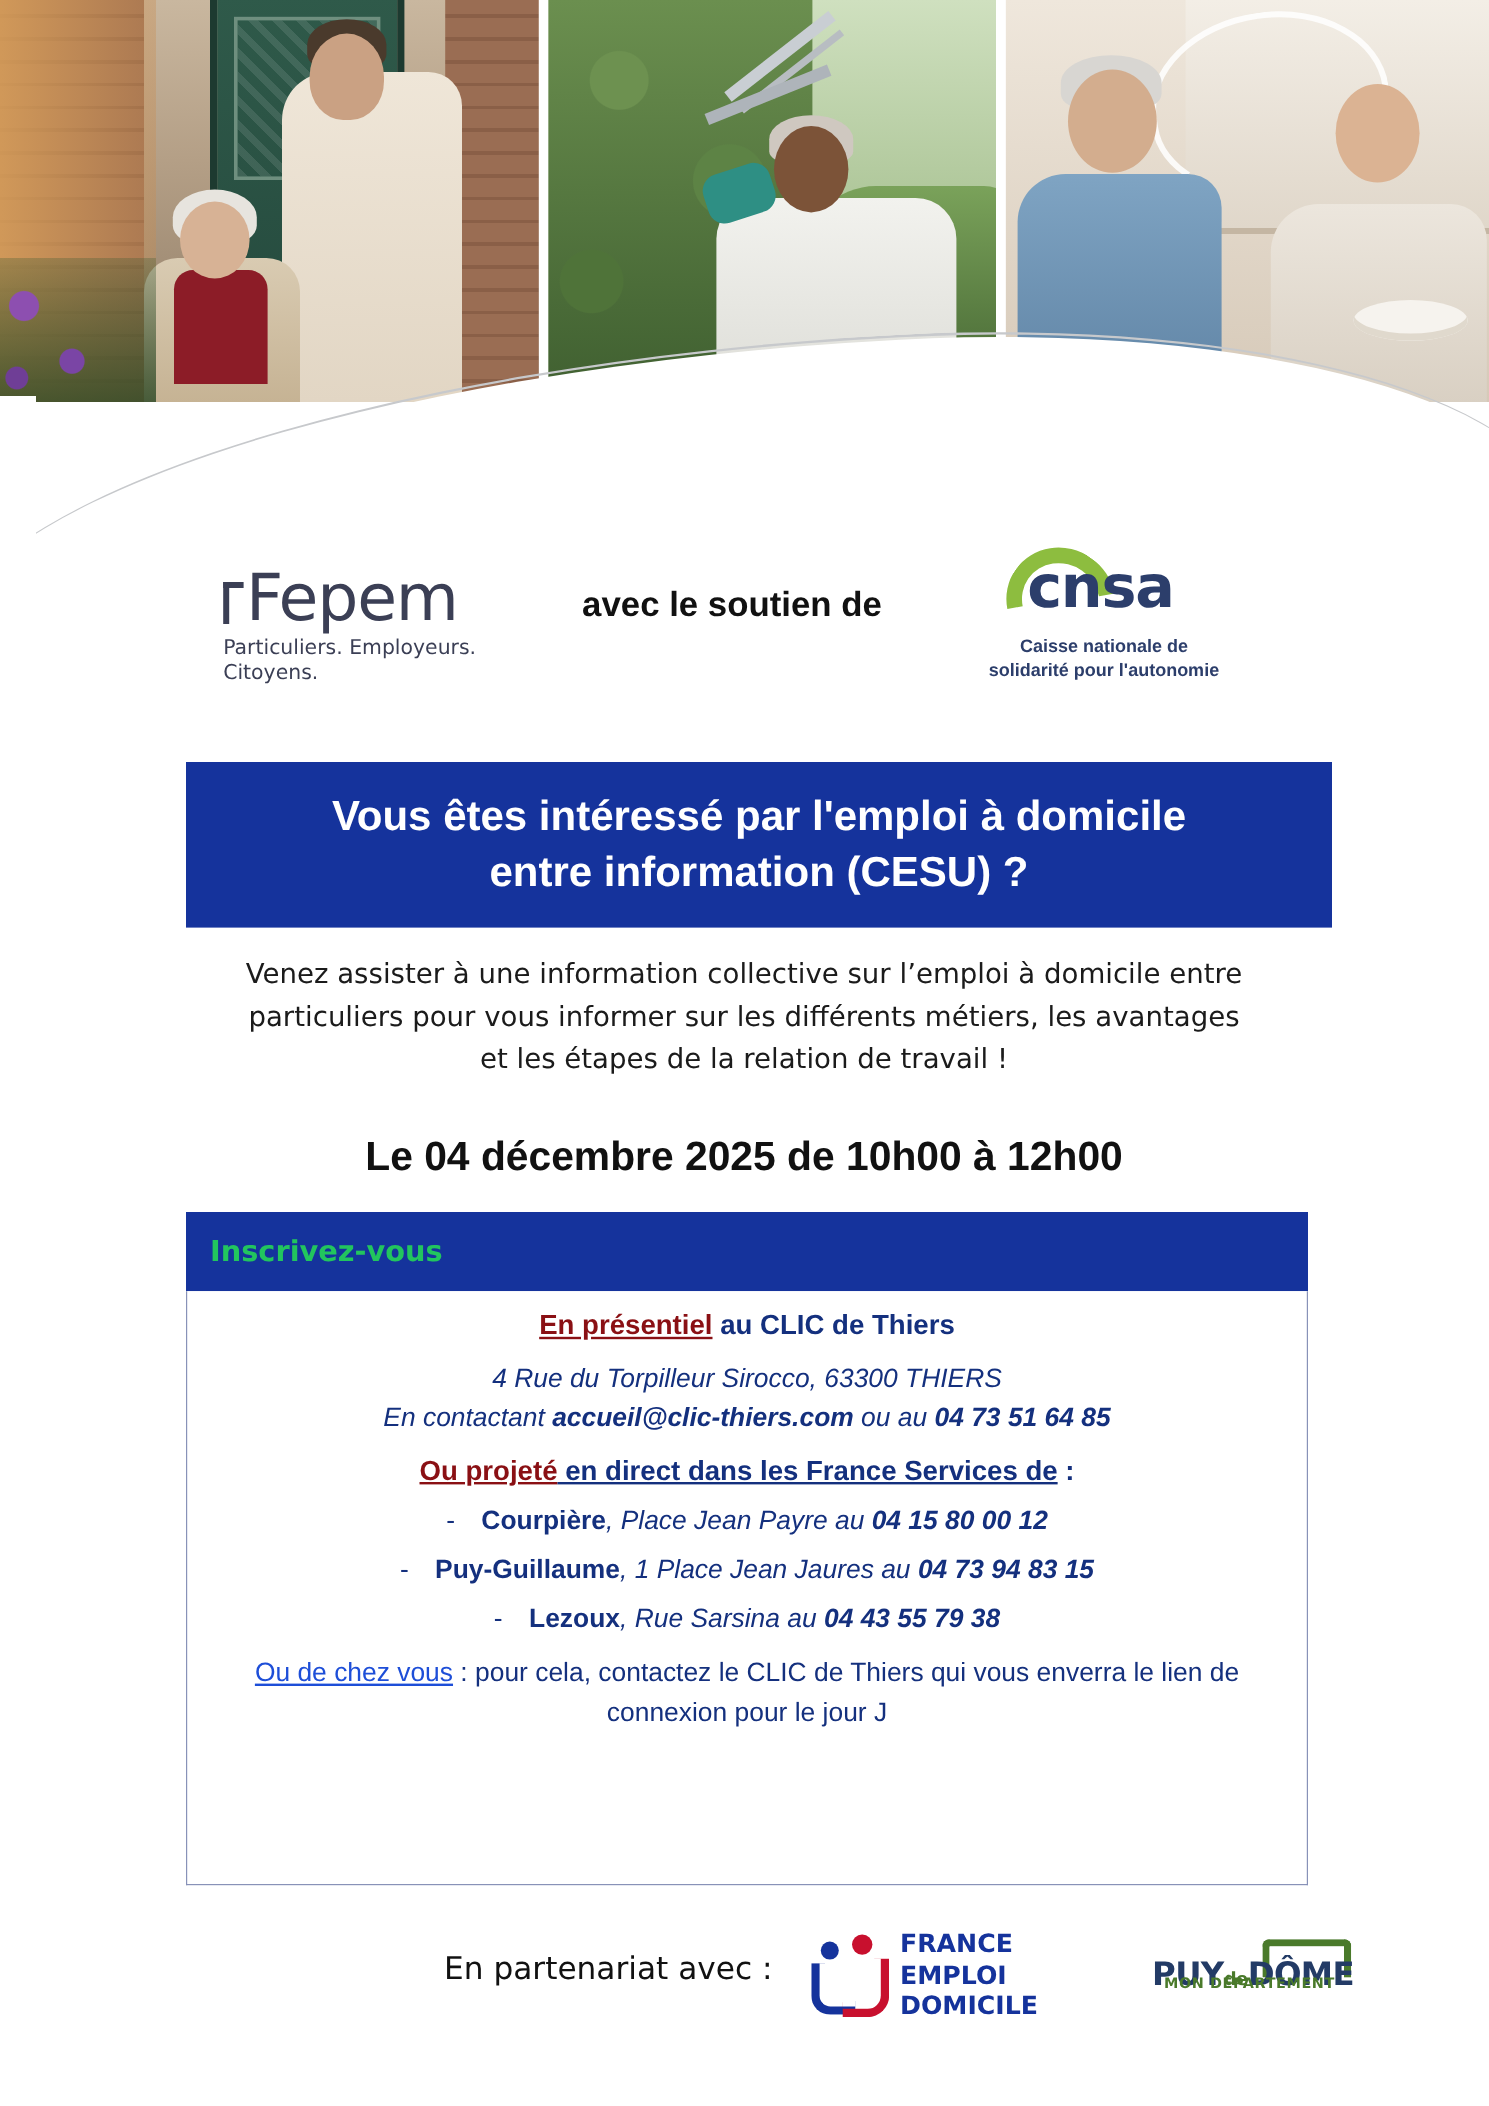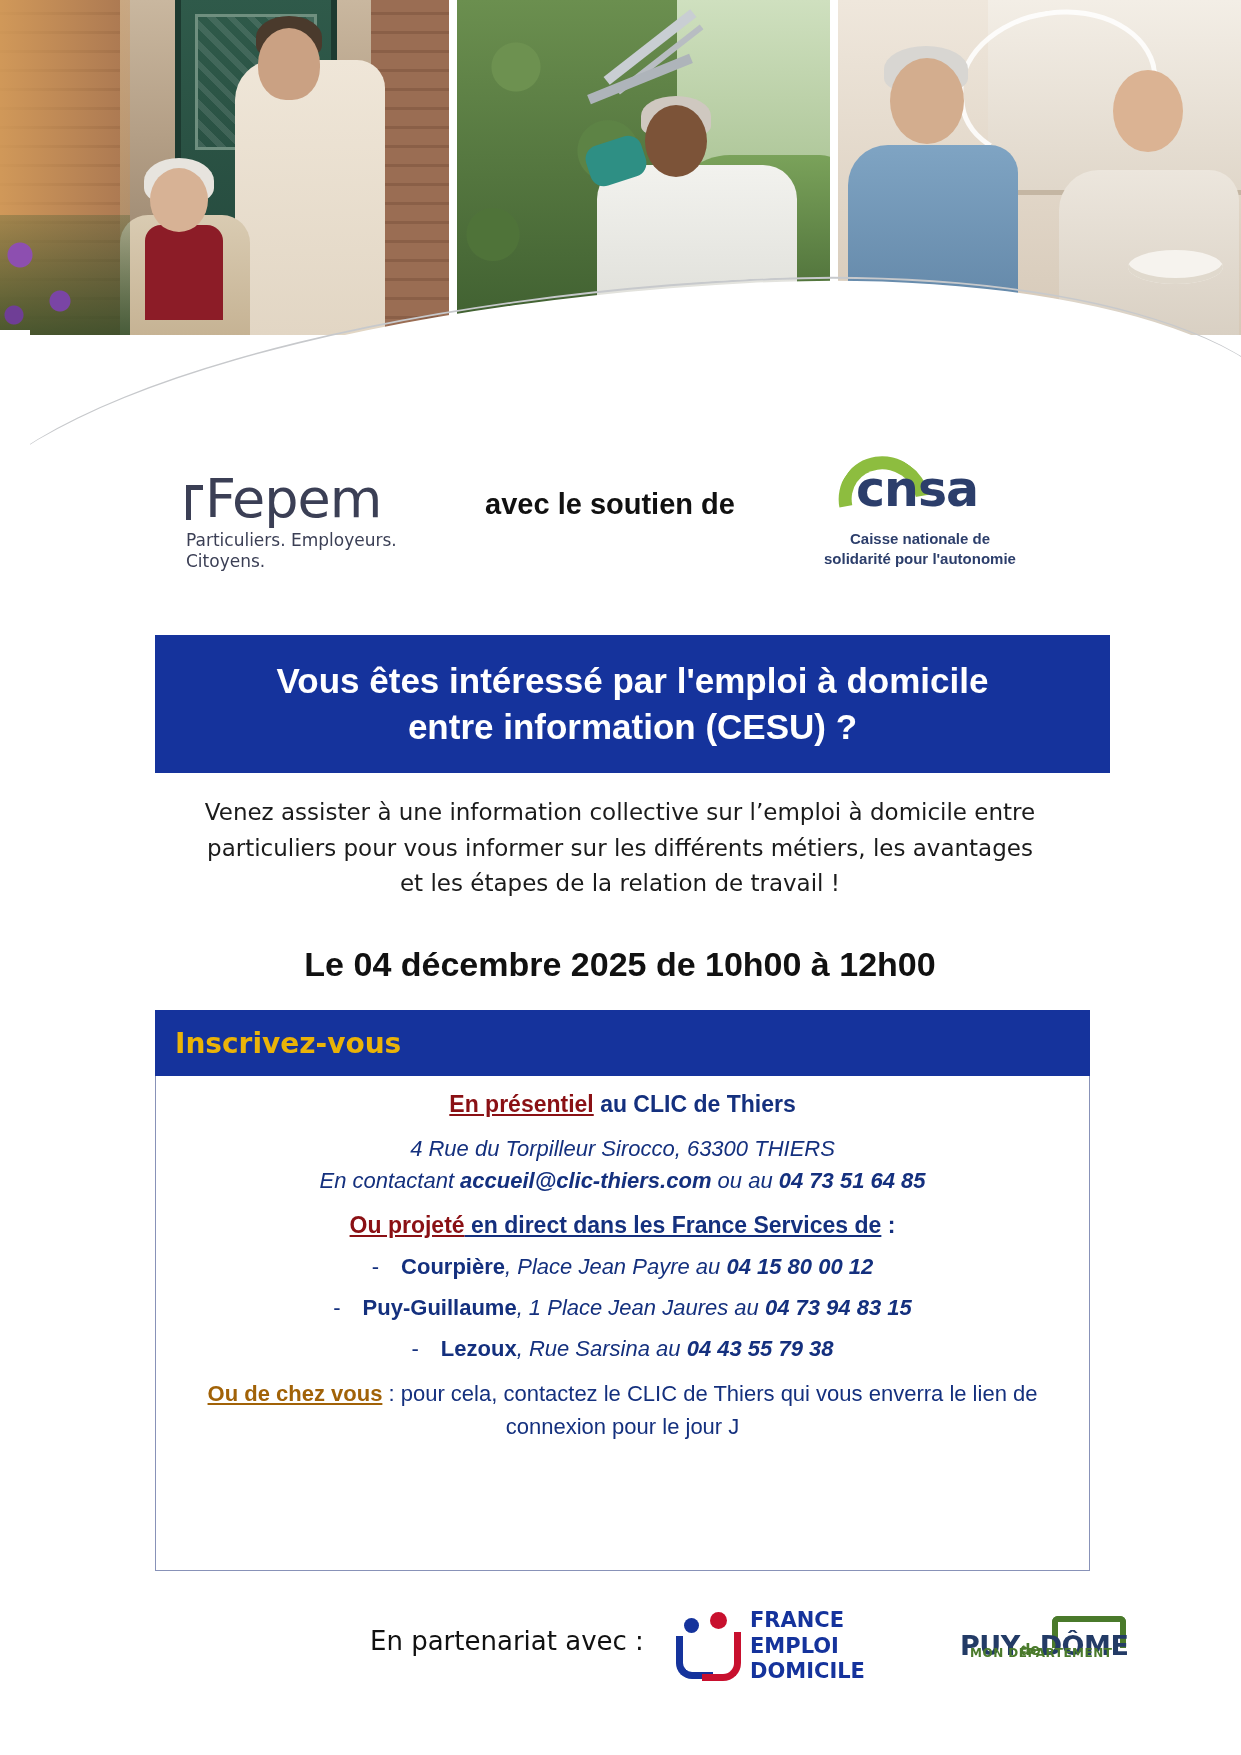--- a/index.html
+++ b/index.html
@@ -311,21 +311,21 @@
   }
 
   
   .insc-header {
     position: absolute;
     left: 155px; top: 1010px; width: 935px; height: 66px;
     background: #15339c;
     display: flex; align-items: center;
   }
   .insc-header span {
-    color: #eab308; font-size: 28px; font-weight: bold; padding-left: 20px;
+    color: #22c55e; font-size: 24px; font-weight: bold; padding-left: 20px;
     font-family: "DejaVu Sans", sans-serif;
   }
   .insc-body {
     position: absolute;
     left: 155px; top: 1076px; width: 933px; height: 494px;
     border: 1px solid #8892b8;
     border-top: none;
     background: #ffffff;
     text-align: center;
     color: #14307e;
@@ -351,21 +351,21 @@
     margin-top: 30px;
     font-size: 22px; font-style: italic; color: #14307e;
   }
   .bullet .dash { font-style: normal; margin-right: 22px; }
   .bullet b { font-style: normal; font-weight: bold; }
   .bullet .tel { font-style: italic; font-weight: bold; }
   .l-chez {
     margin-top: 32px;
     font-size: 22px; color: #14307e; line-height: 1.5;
   }
-  .l-chez .red { color: #a16207; text-decoration: underline; font-weight: bold; }
+  .l-chez .red { color: #1d4ed8; text-decoration: underline; font-weight: normal; }
   .l-chez b { font-weight: normal; text-align: center; }
 
   
   .partners {
     position: absolute;
     left: 0; top: 1600px; width: 1241px; height: 120px;
   }
   .partners-label {
     position: absolute; left: 370px; top: 26px;
     font-size: 26px; color: #111;

